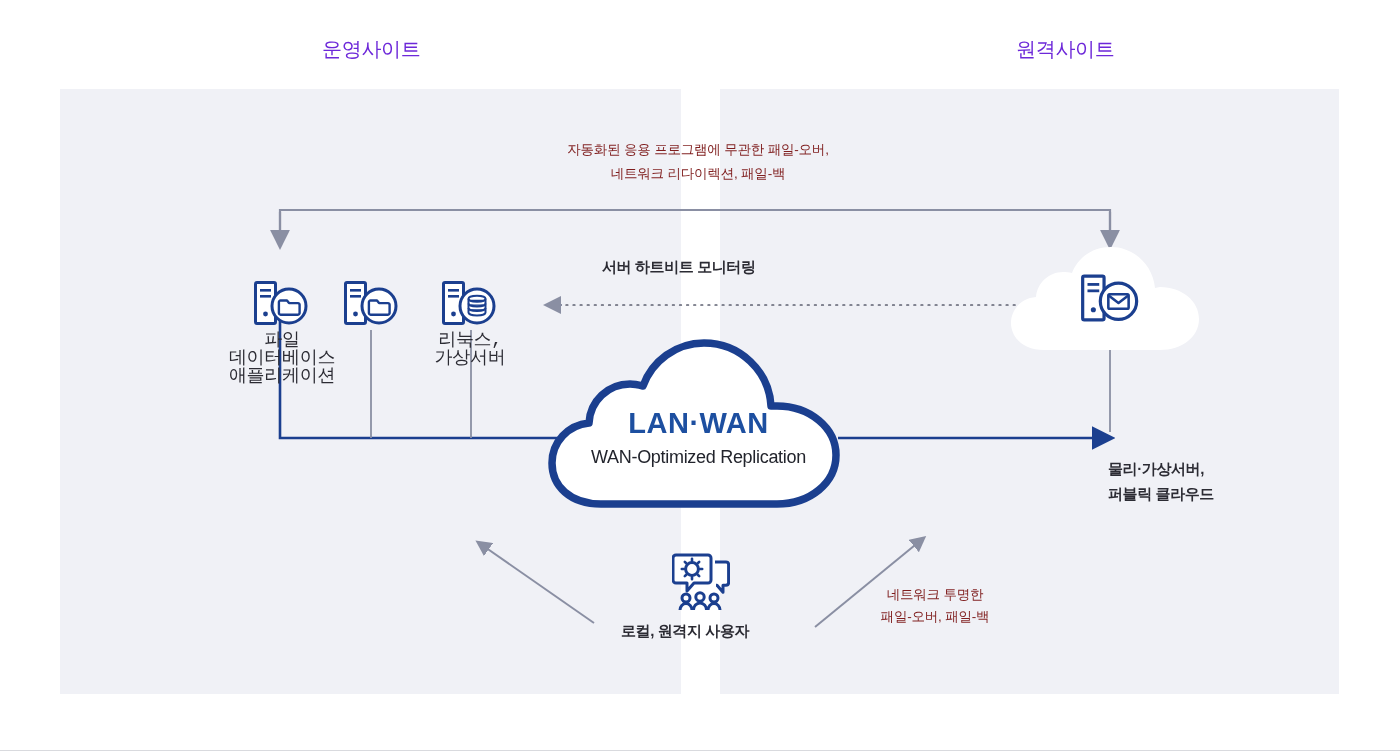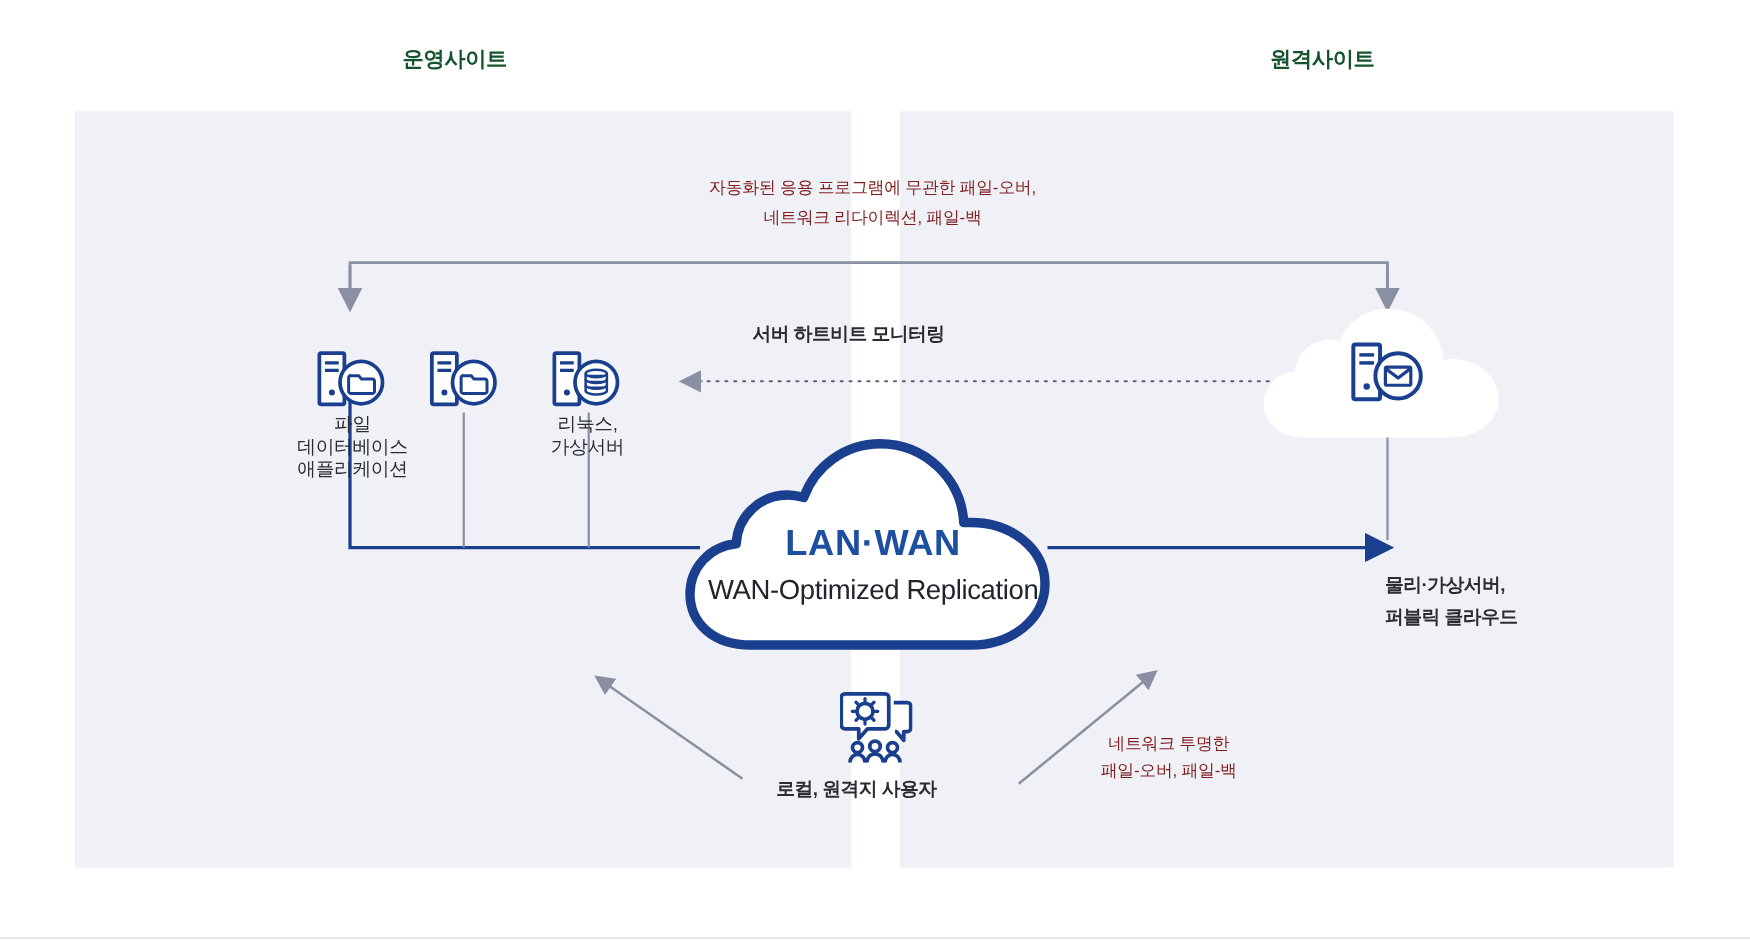--- a/index.html
+++ b/index.html
@@ -21,23 +21,23 @@
     top: 89px;
     height: 605px;
     background: #f0f1f6;
   }
   #panel-left  { left: 60px;  width: 621px; }
   #panel-right { left: 720px; width: 619px; }
 
   .site-title {
     position: absolute;
     top: 36px;
-    font-size: 17px;
-    font-weight: bold;
-    color: #14532d;
+    font-size: 20px;
+    font-weight: normal;
+    color: #6d28d9;
     letter-spacing: -0.3px;
     white-space: nowrap;
   }
   #title-primary { left: 322px; }
   #title-remote  { left: 1016px; }
 
   
   #wires {
     position: absolute;
     left: 0; top: 0;
@@ -75,51 +75,52 @@
   }
 
   
   .node {
     position: absolute;
     width: 120px;
     text-align: center;
   }
   .node .glyph { height: 56px; display: flex; align-items: center; justify-content: center; }
   .node .label {
-    font-size: 15px;
+    font-size: 18px;
     line-height: 18px;
     color: #2b2b33;
     letter-spacing: -0.3px;
     white-space: pre-line;
+    font-family: Liberation Mono, monospace;
   }
   #node-file    { left: 222px; top: 275px; }
   #node-windows { left: 312px; top: 275px; }
   #node-linux   { left: 410px; top: 275px; }
 
   
   #cloud-center {
     position: absolute;
-    left: 546px; top: 340px;
+    left: 546px; top: 328px;
     width: 305px; height: 185px;
   }
   #cloud-center .txt {
     position: absolute;
     left: 0; right: 0;
     text-align: center;
   }
   #lanwan-title {
     top: 79px;
     font-size: 29px;
     font-weight: bold;
     color: #1d4fa0;
     letter-spacing: 0.5px;
   }
   #lanwan-sub {
     top: 119px;
-    font-size: 22px;
+    font-size: 18px;
     color: #22242c;
     letter-spacing: -0.3px;
   }
 
   
   #cloud-remote {
     position: absolute;
     left: 1008px; top: 246px;
     width: 205px; height: 108px;
   }

